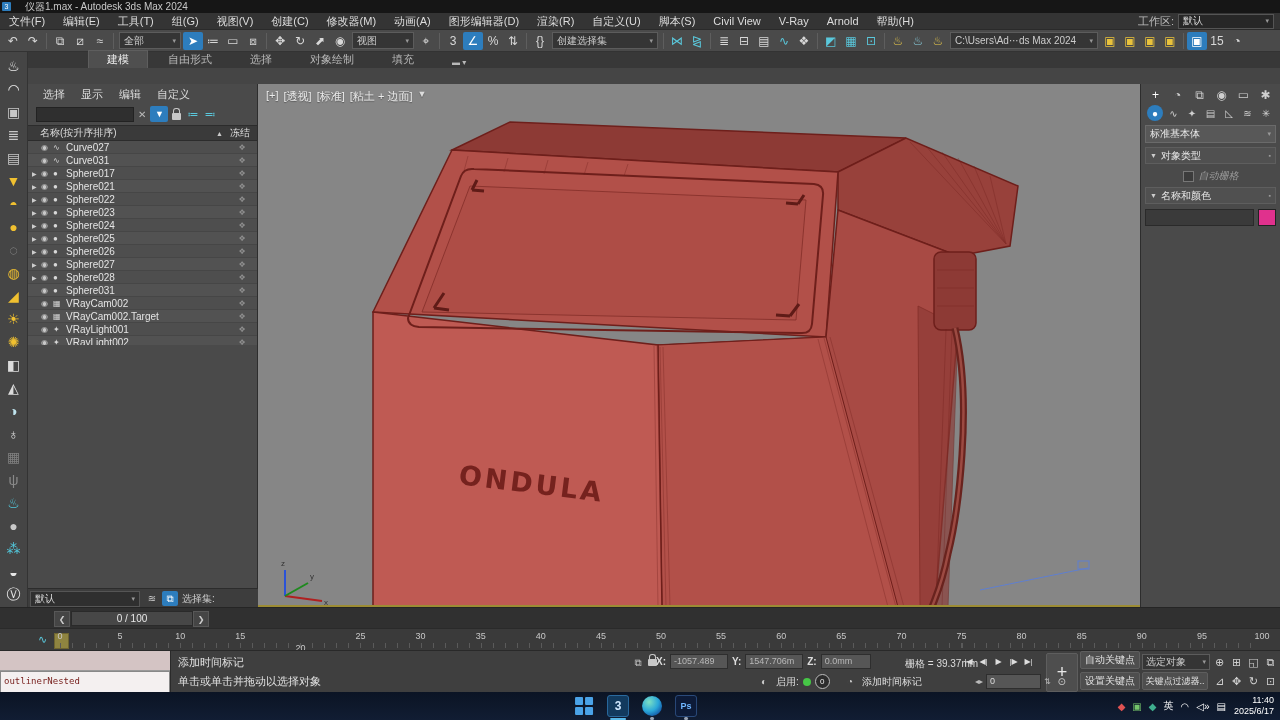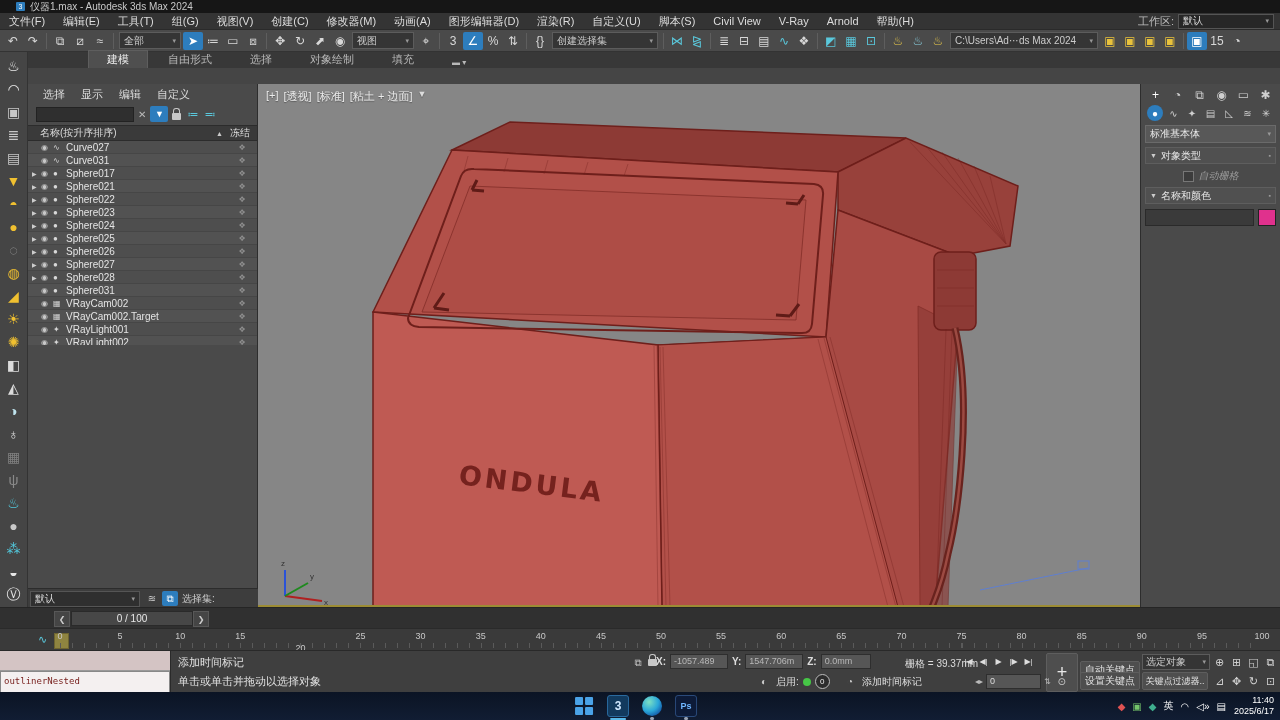--- a/index.html
+++ b/index.html
@@ -1,19 +1,19 @@
 <!DOCTYPE html>
 <html><head>
 <meta charset="utf-8">
 <style>
   html,body{margin:0;padding:0;background:#3c3c3c;font-family:"Liberation Sans","DejaVu Sans",sans-serif;}
   #app{position:relative;width:1280px;height:720px;overflow:hidden;background:#454545;font-size:11px;color:#ddd;}
   .abs{position:absolute;}
   
-  #titlebar{left:0;top:0;width:1280px;height:13px;background:#161616;display:flex;align-items:center;gap:5px;padding-left:16px;box-sizing:border-box;}
+  #titlebar{left:0;top:0;width:1280px;height:13px;background:#161616;display:flex;align-items:center;gap:14px;padding-left:2px;box-sizing:border-box;}
   #titlebar .appico{width:9px;height:9px;background:#2d7dbd;color:#fff;font-size:7px;line-height:9px;text-align:center;border-radius:1px;}
   #titlebar .t{font-size:10px;color:#c8c8c8;}
   #menubar{left:0;top:13px;width:1280px;height:17px;background:#343434;display:flex;align-items:center;box-sizing:border-box;border-bottom:1px solid #2a2a2a;}
   .menu-item{padding:0 9px;font-size:11px;color:#ddd;line-height:16px;}
   #workspace{margin-left:auto;display:flex;align-items:center;gap:4px;padding-right:6px;}
   #workspace .wlab{color:#bbb;font-size:11px;}
   #workspace .wbox{width:86px;height:13px;background:#272727;border:1px solid #555;color:#ddd;font-size:10px;display:flex;align-items:center;justify-content:space-between;padding:0 4px;}
   
   #toolbar{left:0;top:30px;width:1280px;height:22px;background:#4a4a4a;border-bottom:1px solid #333;display:flex;align-items:center;padding:0 3px;box-sizing:border-box;overflow:hidden;}
   .ticon{width:20px;height:18px;display:inline-flex;align-items:center;justify-content:center;font-size:12px;color:#d8d8d8;border-radius:2px;flex:0 0 auto;}
@@ -566,21 +566,21 @@
     </div>
     <div id="gridlab">栅格 = 39.37mm</div>
     <div id="playback">
         <span>|◀</span>
         <span>◀|</span>
         <span>▶</span>
         <span>|▶</span>
         <span>▶|</span>
       </div>
     <div id="bigkey">+</div>
-    <span class="skbtn" style="left:1080px;top:10px;width:58px">自动关键点</span>
+    <span class="skbtn" style="left:1080px;top:0;width:58px">自动关键点</span>
     <span class="skbtn" style="left:1080px;top:21px;width:58px">设置关键点</span>
     <span class="sdd" style="left:1142px;top:3px;width:60px">
         <span>选定对象</span>
         <span style="font-size:7px;color:#999">▾</span>
       </span>
     <span class="skbtn" style="left:1142px;top:21px;width:64px;font-size:9px">关键点过滤器..</span>
     <div id="navgrid">
         <span>⊕</span>
         <span>⊞</span>
         <span>◱</span>

